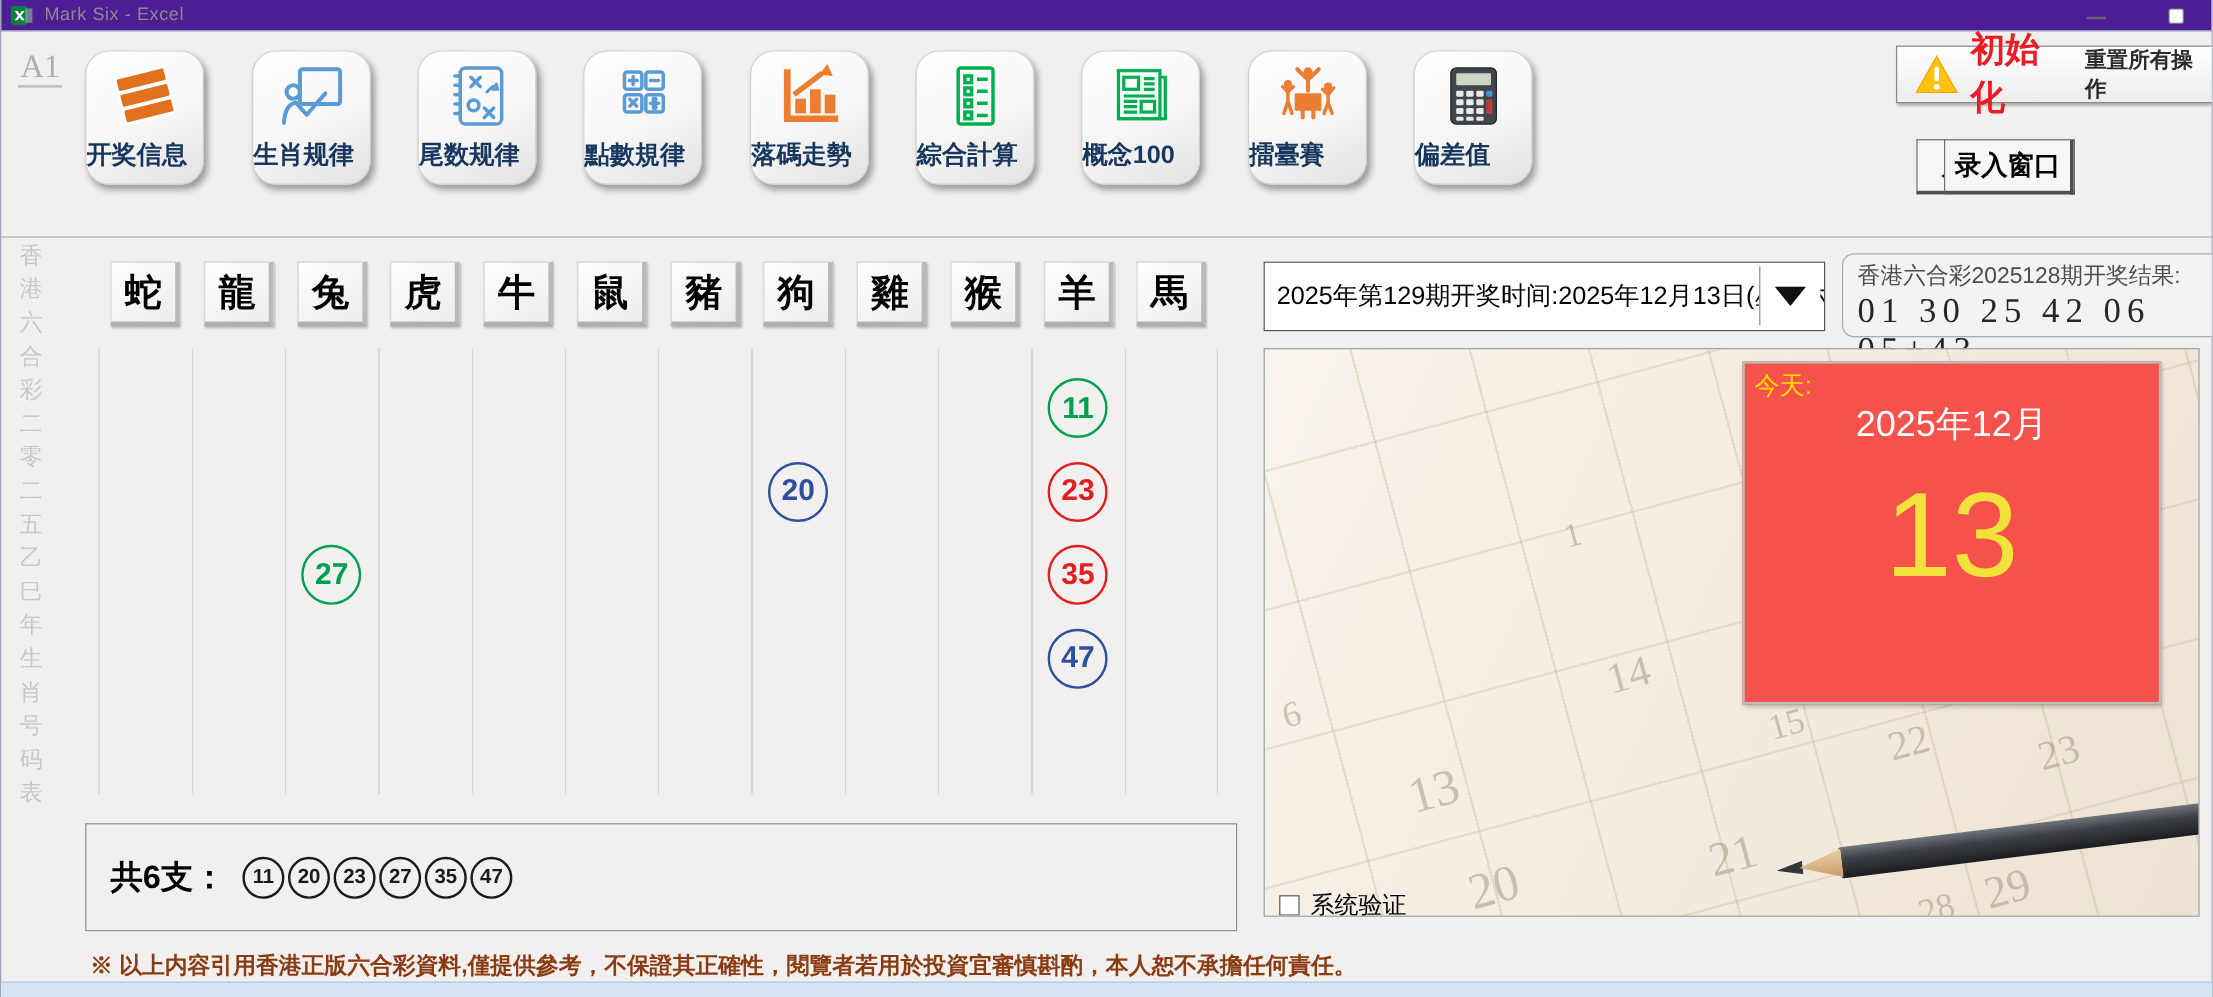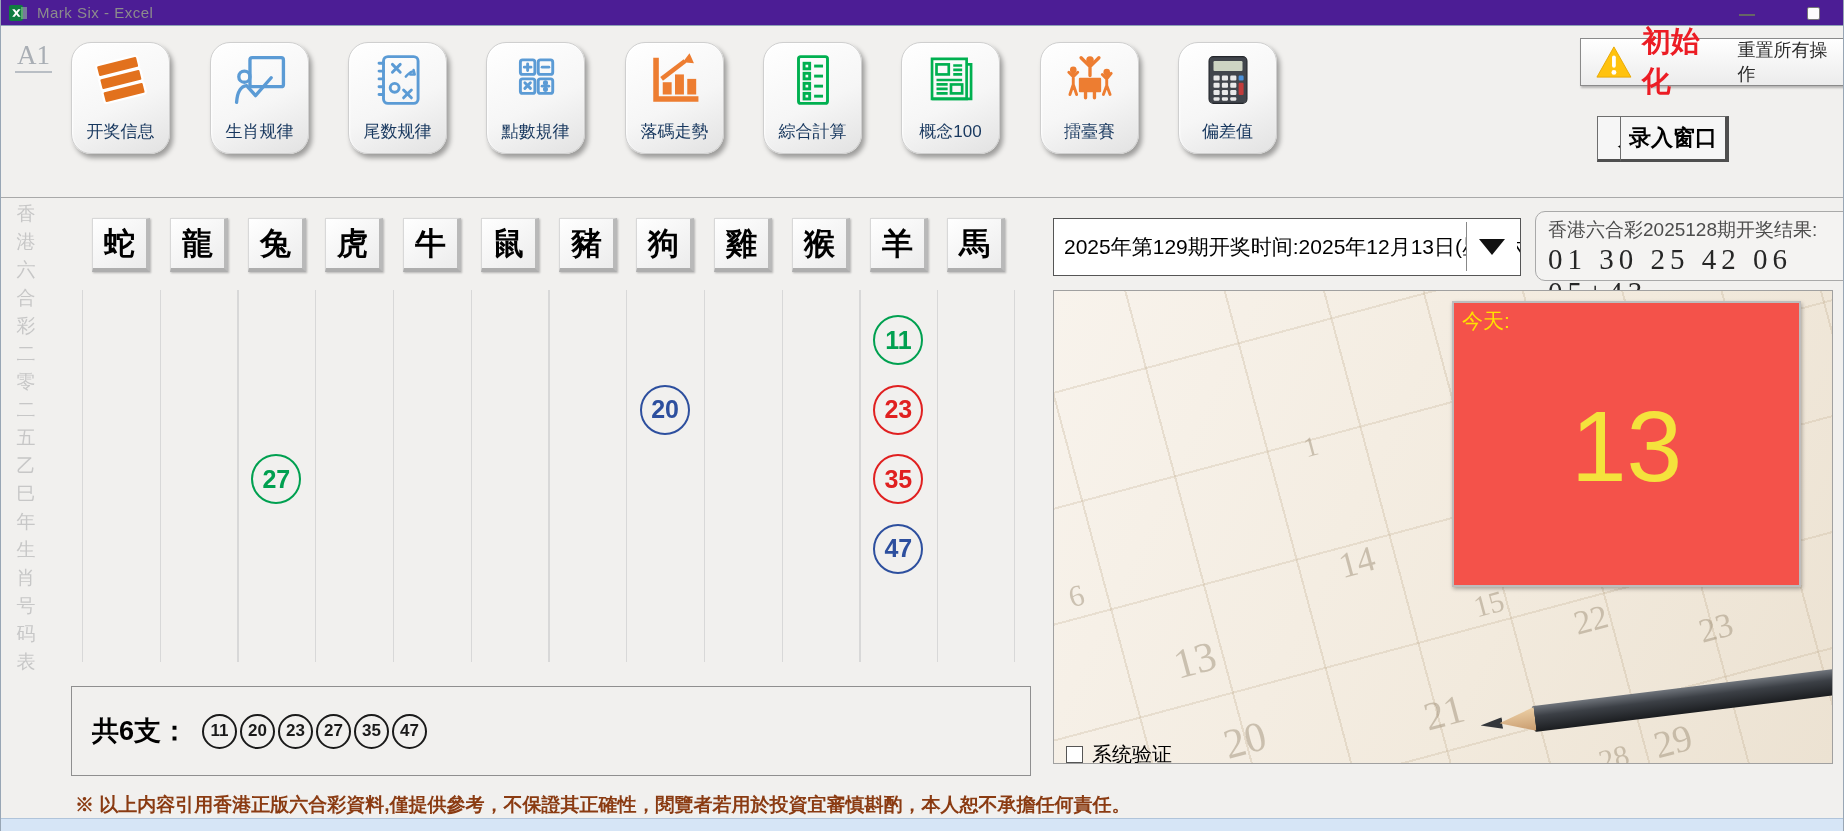--- a/index.html
+++ b/index.html
@@ -14,31 +14,31 @@
   .btn-restore{position:absolute;left:1806px;top:7px;width:11px;height:11px;border:1.6px solid #777;
                border-radius:2px;background:#fcfcfc;}
   .btn-restore::before{content:"";position:absolute;left:2px;top:-5px;width:11px;height:11px;
                border:1.6px solid #777;border-radius:2px;z-index:-1;}
   
   .tool{position:absolute;top:42px;width:97px;height:110px;border-radius:20px;
         background:linear-gradient(155deg,#ffffff 0%,#f6f6f6 55%,#e2e2e2 100%);
         border:1px solid #cfcfcf;box-shadow:inset 1px 1px 2px #fff,3px 4px 5px rgba(0,0,0,.35);
         cursor:pointer;}
   .tool svg{position:absolute;left:50%;top:8px;transform:translateX(-50%);width:58px;height:58px;}
-  .tool .lbl{position:absolute;bottom:10px;width:100%;text-align:center;font-size:17px;
-             font-weight:400;color:#17375e;}
+  .tool .lbl{position:absolute;bottom:10px;width:100%;text-align:left;font-size:21px;
+             font-weight:700;color:#17375e;}
   .a1{position:absolute;left:14px;top:40px;font-family:"Liberation Serif",serif;font-size:27px;
       color:#a9aeb4;border-bottom:2px solid #b9bec4;padding:0 2px;}
   
   .init-btn{position:absolute;left:1579px;top:38px;width:266px;height:48px;box-sizing:border-box;
             border:1px solid #8a8a8a;background:linear-gradient(#ffffff,#ececec);
             box-shadow:inset 0 1px 0 #fff,1px 2px 2px rgba(0,0,0,.25);
             display:flex;align-items:center;gap:9px;padding-left:14px;cursor:pointer;}
   .init-red{color:#ec1c24;font-size:29px;font-weight:700;}
-  .init-sub{color:#2b2b2b;font-size:18px;font-weight:400;}
+  .init-sub{color:#2b2b2b;font-size:18px;font-weight:700;}
   .win-btn{position:absolute;top:116px;height:46px;box-sizing:border-box;background:#f6f6f6;
            border:1px solid #6e6e6e;border-right:3px solid #4f4f4f;border-bottom:3px solid #4f4f4f;
            font-size:22px;font-weight:700;color:#000;display:flex;align-items:center;
            justify-content:center;cursor:pointer;}
   .hline{position:absolute;left:0;top:197px;width:1844px;height:1px;background:#a9a9a9;}
   
   .vtext{position:absolute;left:12px;top:200px;width:26px;display:flex;flex-direction:column;
          align-items:center;color:#c7c7c7;font-size:19px;line-height:28px;}
   
   .zkey{position:absolute;top:218px;width:58px;height:54px;box-sizing:border-box;
@@ -320,20 +320,21 @@
     <span class="faint" style="left:250px;top:140px;font-size:28px">1</span>
 
     <div class="pencil">
       <div class="graphite"></div>
         <div class="wood"></div>
         <div class="pbody"></div>
     </div>
 
     <div class="redcard">
       <div class="today">今天:</div>
+      <div class="month">2025年12月</div>
       <div class="day">13</div>
     </div>
 
     <div class="syscheck">
       <div class="box"></div>
       <span class="sl">系统验证</span>
     </div>
   </div>
 
   <div class="summary">

